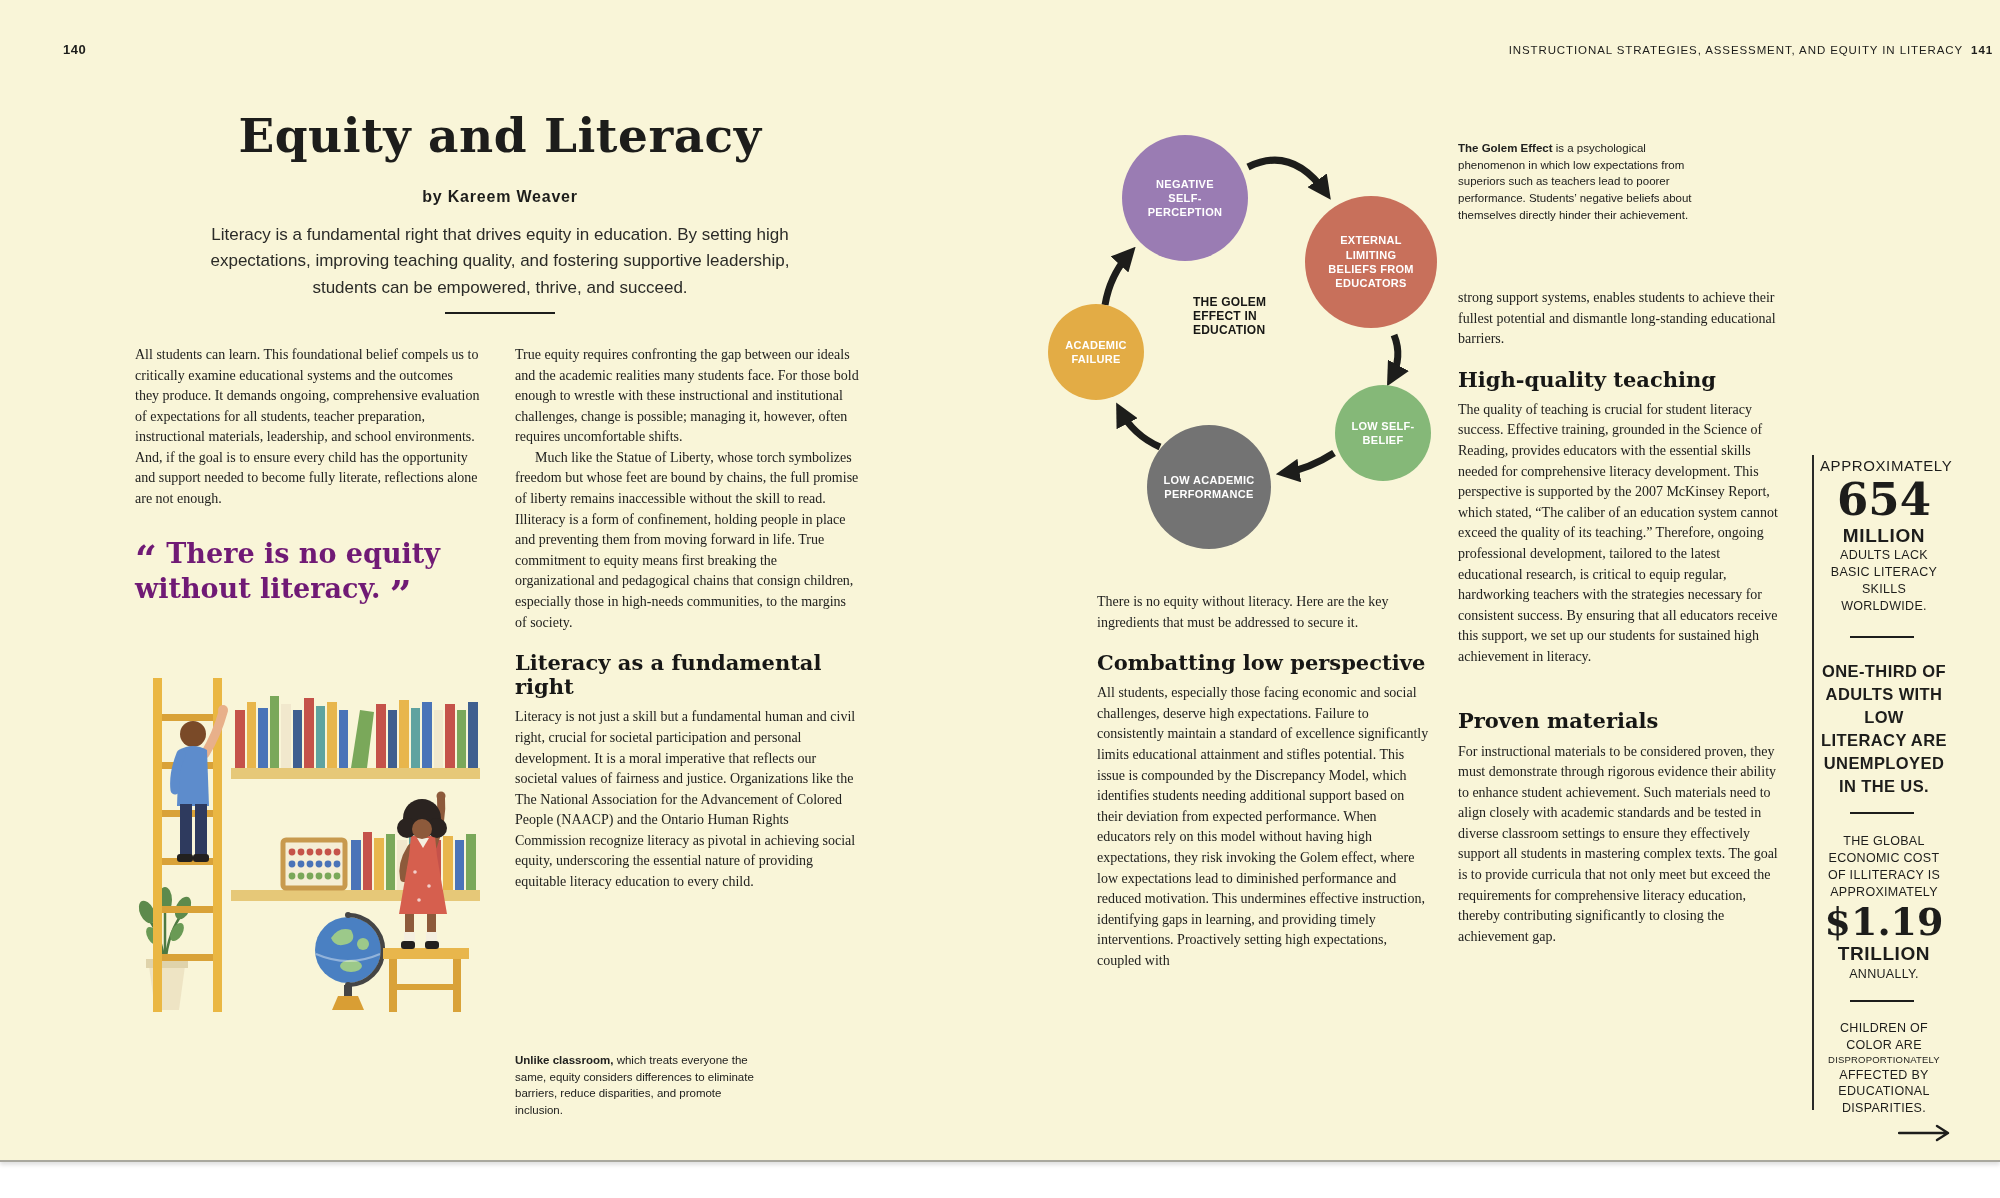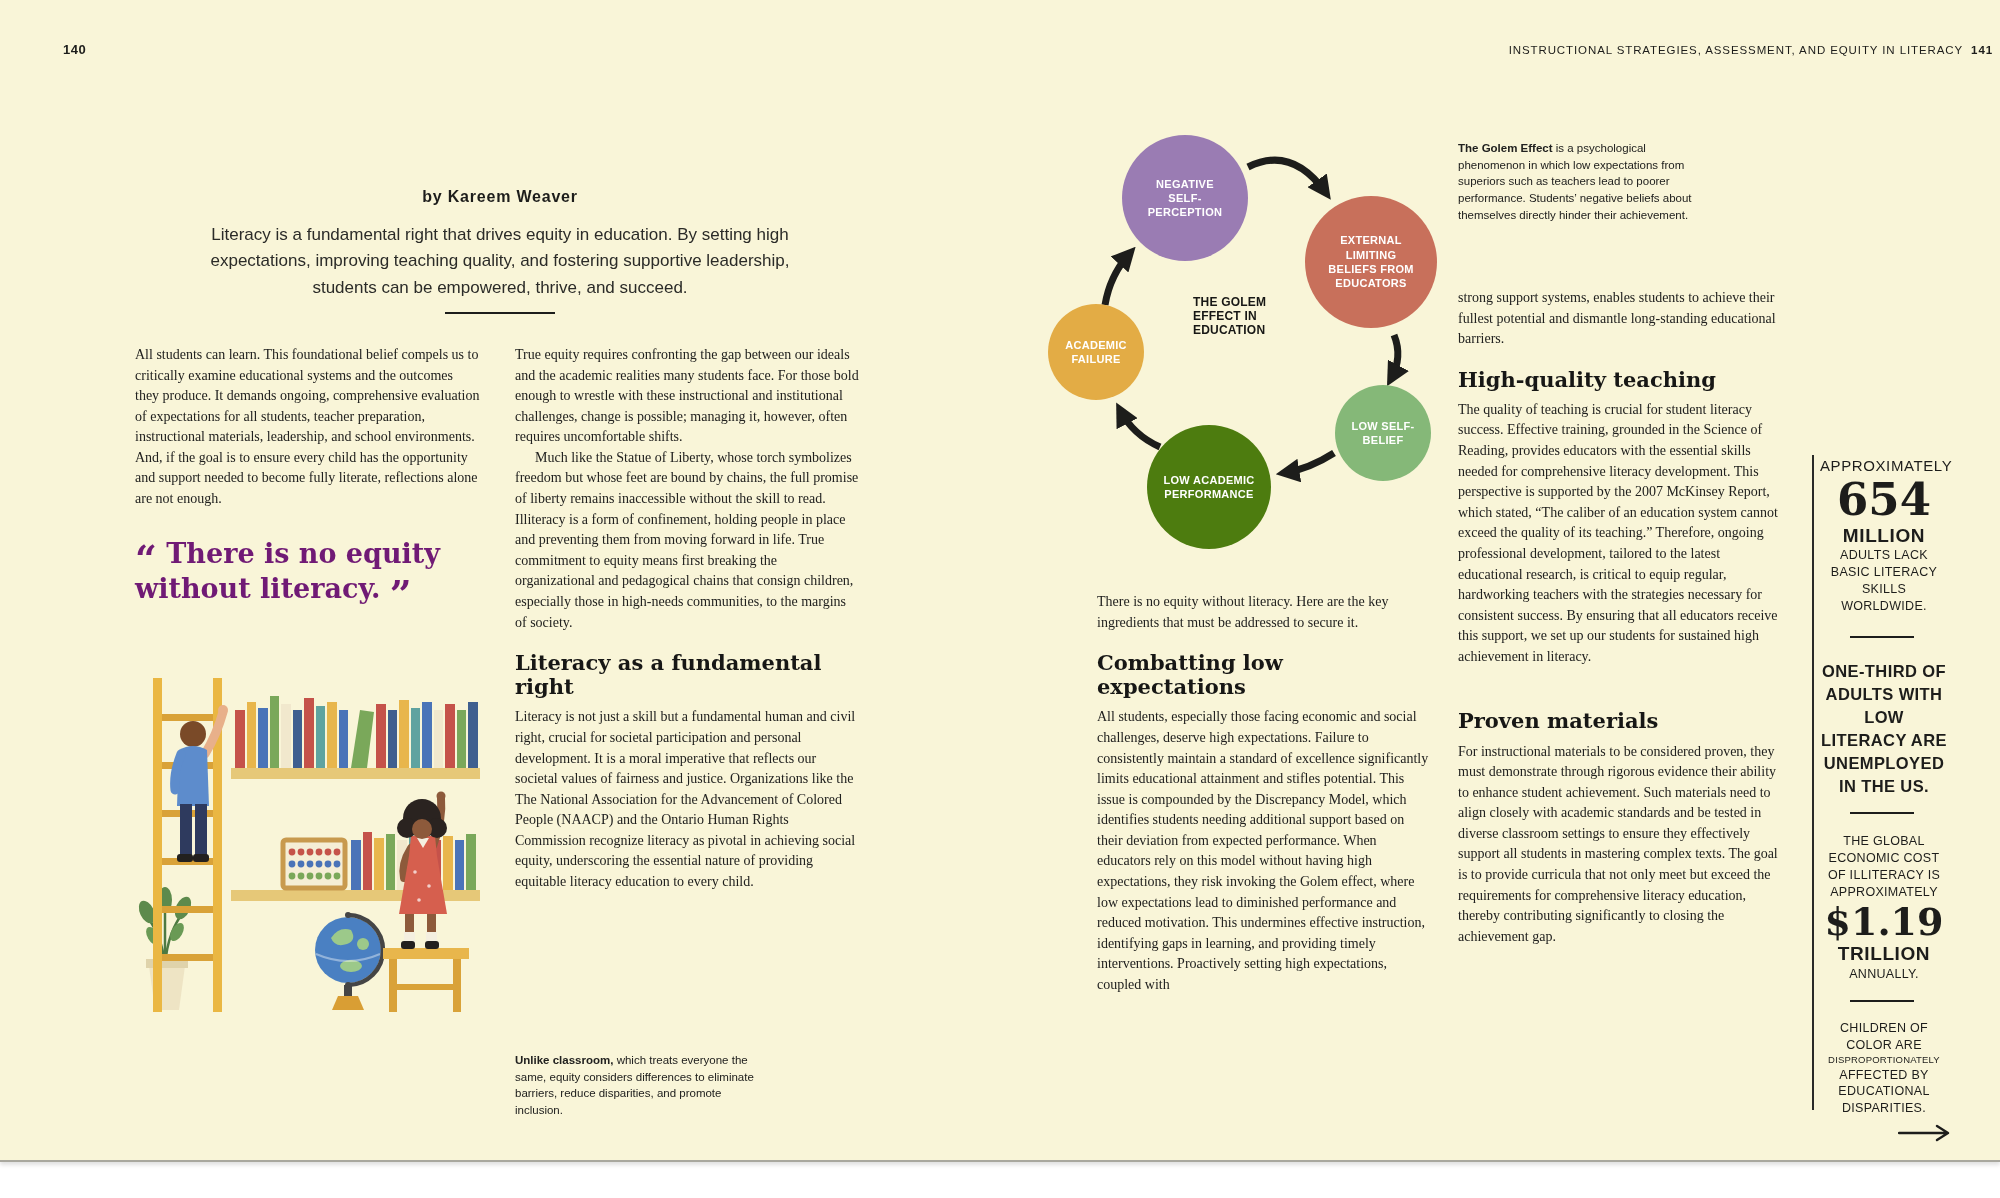--- a/index.html
+++ b/index.html
@@ -72,20 +72,21 @@
 <body>
 
 <div id="spread">
   <div id="sheet"></div>
 
   <div id="folio-left" class="abs">140</div>
   <div id="running-header" class="abs">
     <span>INSTRUCTIONAL STRATEGIES, ASSESSMENT, AND EQUITY IN LITERACY</span><span class="pn">141</span>
   </div>
 
+  <div id="title" class="abs display">Equity and Literacy</div>
   <div id="byline" class="abs">by Kareem Weaver</div>
   <div id="standfirst" class="abs">Literacy is a fundamental right that drives equity in education. By setting high expectations, improving teaching quality, and fostering supportive leadership, students can be empowered, thrive, and succeed.</div>
   <div id="standfirst-rule" class="abs"></div>
 
   <div id="col1" class="abs">
     <div class="body-text">All students can learn. This foundational belief compels us to critically examine educational systems and the outcomes they produce. It demands ongoing, comprehensive evaluation of expectations for all students, teacher preparation, instructional materials, leadership, and school environments. And, if the goal is to ensure every child has the opportunity and support needed to become fully literate, reflections alone are not enough.</div>
     <div id="pull-quote">
       <span class="pq-mark">“</span>
       <span>There is no equity without literacy.</span>
       <span class="pq-mark">”</span>
@@ -283,40 +284,40 @@
     </div>
     <div class="node" id="node-purple" style="background: rgb(154, 124, 179);">
       <span class="node-label">NEGATIVE
 SELF-
 PERCEPTION</span>
     </div>
     <div class="node" id="node-green" style="background: rgb(133, 184, 120);">
       <span class="node-label">LOW SELF-
 BELIEF</span>
     </div>
-    <div class="node" id="node-blue" style="background: #4d7c0f;">
+    <div class="node" id="node-blue" style="background: #737373;">
       <span class="node-label">LOW ACADEMIC
 PERFORMANCE</span>
     </div>
     <div class="node" id="node-yellow" style="background: rgb(227, 172, 69);">
       <span class="node-label">ACADEMIC
 FAILURE</span>
     </div>
     <div id="diagram-center" class="prelines">THE GOLEM
 EFFECT IN
 EDUCATION</div>
   </div>
 
   <div id="golem-caption" class="abs small-caption">
     <span class="cap-lead">The Golem Effect</span><span> is a psychological phenomenon in which low expectations from superiors such as teachers lead to poorer performance. Students’ negative beliefs about themselves directly hinder their achievement.</span>
   </div>
 
   <div id="mid-col" class="abs">
     <div class="body-text">There is no equity without literacy. Here are the key ingredients that must be addressed to secure it.</div>
-    <div class="sec-heading flow">Combatting low expectations</div>
+    <div class="sec-heading flow">Combatting low perspective</div>
     <div class="body-text">All students, especially those facing economic and social challenges, deserve high expectations. Failure to consistently maintain a standard of excellence significantly limits educational attainment and stifles potential. This issue is compounded by the Discrepancy Model, which identifies students needing additional support based on their deviation from expected performance. When educators rely on this model without having high expectations, they risk invoking the Golem effect, where low expectations lead to diminished performance and reduced motivation. This undermines effective instruction, identifying gaps in learning, and providing timely interventions. Proactively setting high expectations, coupled with</div>
   </div>
 
   <div id="right-col" class="abs">
     <div class="body-text">strong support systems, enables students to achieve their fullest potential and dismantle long-standing educational barriers.</div>
     <div class="sec-heading flow">High-quality teaching</div>
     <div class="body-text">The quality of teaching is crucial for student literacy success. Effective training, grounded in the Science of Reading, provides educators with the essential skills needed for comprehensive literacy development. This perspective is supported by the 2007 McKinsey Report, which stated, “The caliber of an education system cannot exceed the quality of its teaching.” Therefore, ongoing professional development, tailored to the latest educational research, is critical to equip regular, hardworking teachers with the strategies necessary for consistent success. By ensuring that all educators receive this support, we set up our students for sustained high achievement in literacy.</div>
     <div class="sec-heading flow2">Proven materials</div>
     <div class="body-text">For instructional materials to be considered proven, they must demonstrate through rigorous evidence their ability to enhance student achievement. Such materials need to align closely with academic standards and be tested in diverse classroom settings to ensure they effectively support all students in mastering complex texts. The goal is to provide curricula that not only meet but exceed the requirements for comprehensive literacy education, thereby contributing significantly to closing the achievement gap.</div>
   </div>

